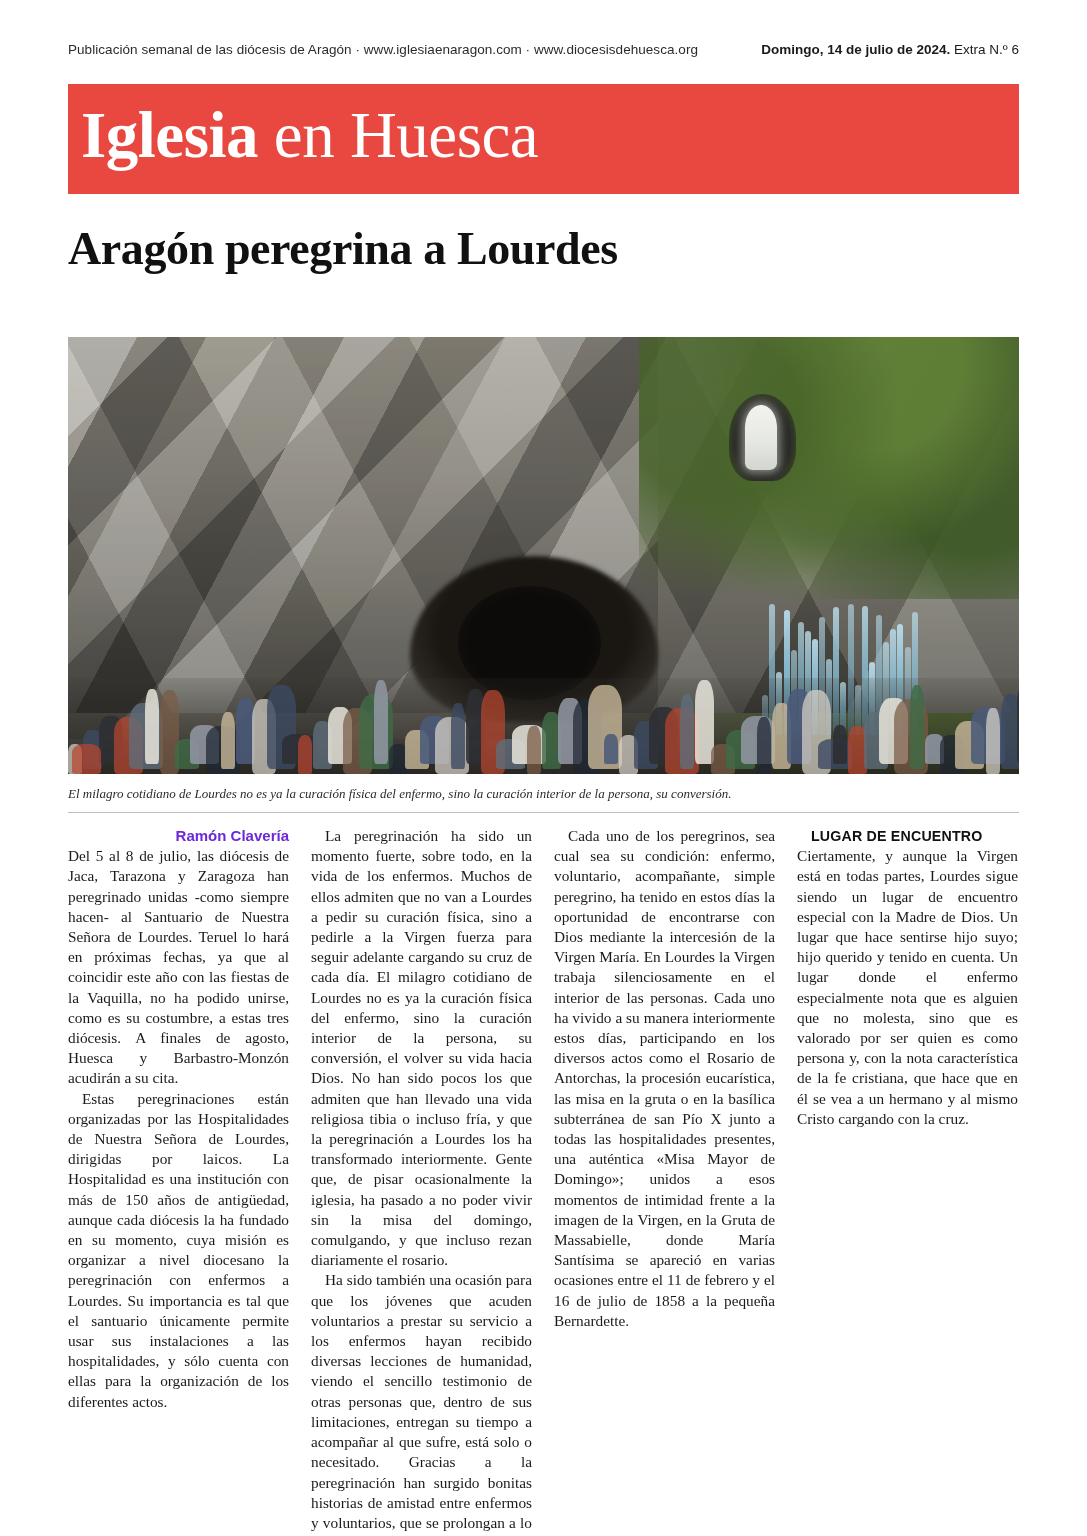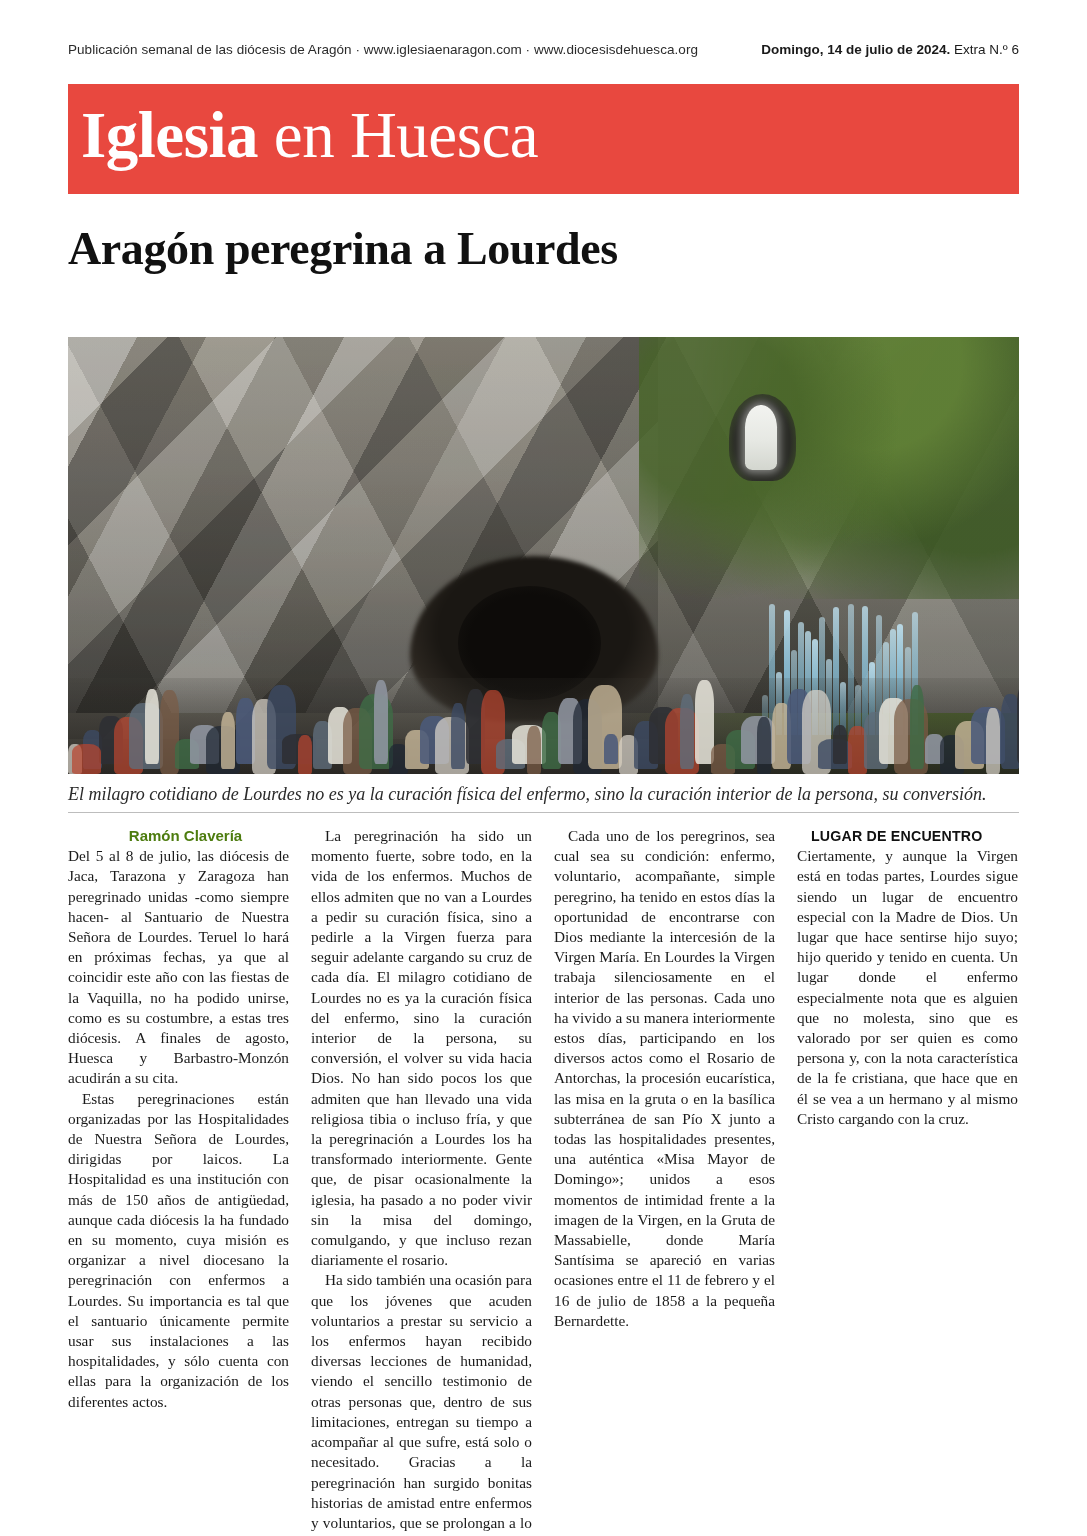--- a/index.html
+++ b/index.html
@@ -190,21 +190,21 @@
     border-radius: 40% 40% 14% 14% / 28% 28% 8% 8%;
     display: block;
   }
   .caption {
     position: absolute;
     left: 68px;
     top: 785px;
     width: 951px;
     font-family: "Liberation Serif", serif;
     font-style: italic;
-    font-size: 18px;
+    font-size: 13px;
     color: #2a2a2a;
     line-height: 18px;
   }
   .rule {
     position: absolute;
     left: 68px;
     top: 812px;
     width: 951px;
     height: 1px;
     background: #bdbdbd;
@@ -232,22 +232,22 @@
     margin: 0;
     text-indent: 14px;
   }
   .col p.noind { text-indent: 0; }
   .byline {
     font-family: "Liberation Sans", sans-serif;
     font-weight: 700;
     font-size: 15px;
     margin: 0 0 11px 0;
     text-indent: 0;
-    text-align: center;
-    color: #4d7c0f;
+    text-align: right;
+    color: #6d28d9;
   }
   .subsec {
     font-family: "Liberation Sans", sans-serif;
     font-weight: 700;
     font-size: 14.2px;
     letter-spacing: 0.2px;
     color: #111;
     margin: 13px 0 7px 0;
     text-indent: 0;
     text-align: left;

